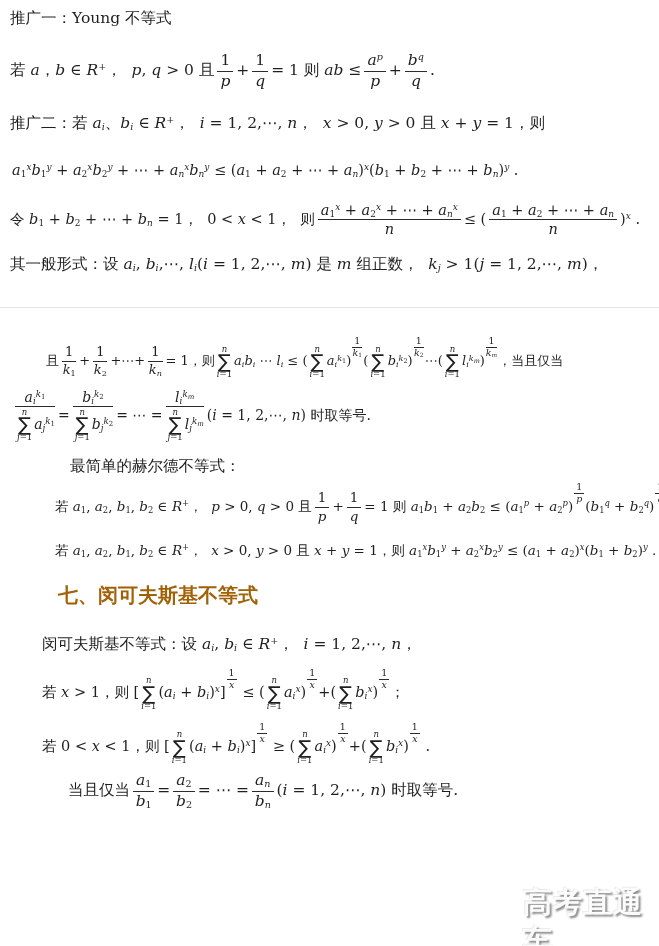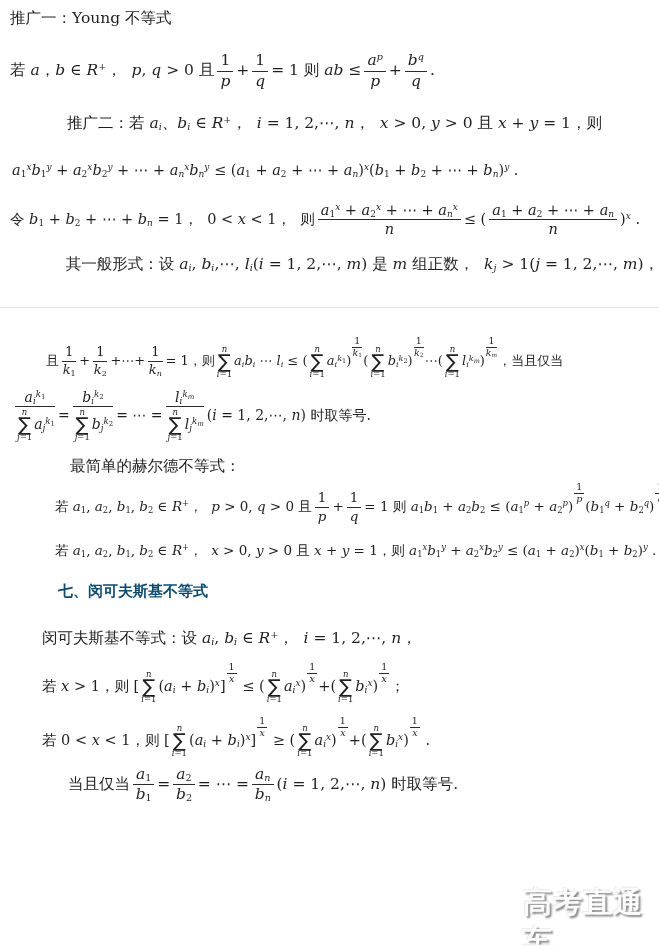--- a/index.html
+++ b/index.html
@@ -20,46 +20,46 @@
   .fr .de{display:block;padding-top:1px;}
   
   .sm{display:inline-block;text-align:center;vertical-align:middle;line-height:1;margin:0 2px;}
   .sm .sl{display:block;font-size:8.5px;line-height:1;}
   .sm .sg{display:block;font-size:19px;line-height:0.9;font-family:"DejaVu Sans",sans-serif;}
   
   .xp{display:inline-block;text-align:center;vertical-align:9px;font-size:9.5px;line-height:1.15;margin:0 1px;}
   .xp .nu{display:block;border-bottom:1px solid #2b2b2b;padding:0 2px;}
   .xp .de{display:block;}
   .divider{height:1px;background:#e4e4e4;width:659px;}
-  .heading{font-family:"DejaVu Sans","Liberation Sans",sans-serif;font-weight:bold;font-size:15px;color:#0c4a6e;}
+  .heading{font-family:"DejaVu Sans","Liberation Sans",sans-serif;font-weight:bold;font-size:20px;color:#a16207;}
   .watermark{
     position:absolute;left:497px;top:884px;
     font-family:"DejaVu Sans","Liberation Sans",sans-serif;
     font-weight:bold;font-size:29px;letter-spacing:1px;
     color:#fbfbfb;
     text-shadow:2px 2px 2px #8d8d8d,-1px -1px 0 #ececec;
     margin-left:26px;
   }
 </style>
 </head>
 <body>
 
 <div class="doc">
 
   <div class="ln" style="margin:8px 0 0 10px;">推广一：Young 不等式</div>
 
   <div class="ln" style="margin:24px 0 0 10px;">若 <i>a</i>，<i>b</i> ∈ <i>R</i><sup>+</sup>，&nbsp; <i>p</i>, <i>q</i> &gt; 0 且<span class="fr"><span class="nu">1</span><span class="de"><i>p</i></span></span>+<span class="fr"><span class="nu">1</span><span class="de"><i>q</i></span></span>= 1 则 <i>ab</i> ≤<span class="fr"><span class="nu"><i>a</i><sup><i>p</i></sup></span><span class="de"><i>p</i></span></span>+<span class="fr"><span class="nu"><i>b</i><sup><i>q</i></sup></span><span class="de"><i>q</i></span></span>.</div>
 
-  <div class="ln" style="margin:22px 0 0 10px;text-align:center;">推广二：若 <i>a<sub>i</sub></i>、<i>b<sub>i</sub></i> ∈ <i>R</i><sup>+</sup>，&nbsp; <i>i</i> = 1, 2,⋯, <i>n</i>，&nbsp; <i>x</i> &gt; 0, <i>y</i> &gt; 0 且 <i>x</i> + <i>y</i> = 1，则</div>
+  <div class="ln" style="margin:22px 0 0 10px;">推广二：若 <i>a<sub>i</sub></i>、<i>b<sub>i</sub></i> ∈ <i>R</i><sup>+</sup>，&nbsp; <i>i</i> = 1, 2,⋯, <i>n</i>，&nbsp; <i>x</i> &gt; 0, <i>y</i> &gt; 0 且 <i>x</i> + <i>y</i> = 1，则</div>
 
   <div class="ln" style="margin:28px 0 0 12px;font-size:14.5px;"><i>a</i><sub>1</sub><sup><i>x</i></sup><i>b</i><sub>1</sub><sup><i>y</i></sup> + <i>a</i><sub>2</sub><sup><i>x</i></sup><i>b</i><sub>2</sub><sup><i>y</i></sup> + ⋯ + <i>a<sub>n</sub></i><sup><i>x</i></sup><i>b<sub>n</sub></i><sup><i>y</i></sup> ≤ (<i>a</i><sub>1</sub> + <i>a</i><sub>2</sub> + ⋯ + <i>a<sub>n</sub></i>)<sup><i>x</i></sup>(<i>b</i><sub>1</sub> + <i>b</i><sub>2</sub> + ⋯ + <i>b<sub>n</sub></i>)<sup><i>y</i></sup> .</div>
 
   <div class="ln" style="margin:22px 0 0 10px;font-size:14.5px;">令 <i>b</i><sub>1</sub> + <i>b</i><sub>2</sub> + ⋯ + <i>b<sub>n</sub></i> = 1，&nbsp; 0 &lt; <i>x</i> &lt; 1，&nbsp; 则<span class="fr"><span class="nu"><i>a</i><sub>1</sub><sup><i>x</i></sup> + <i>a</i><sub>2</sub><sup><i>x</i></sup> + ⋯ + <i>a<sub>n</sub></i><sup><i>x</i></sup></span><span class="de"><i>n</i></span></span>≤ (<span class="fr"><span class="nu"><i>a</i><sub>1</sub> + <i>a</i><sub>2</sub> + ⋯ + <i>a<sub>n</sub></i></span><span class="de"><i>n</i></span></span>)<sup><i>x</i></sup> .</div>
 
-  <div class="ln" style="margin:16px 0 0 10px;text-align:right;">其一般形式：设 <i>a<sub>i</sub></i>, <i>b<sub>i</sub></i>,⋯, <i>l<sub>i</sub></i>(<i>i</i> = 1, 2,⋯, <i>m</i>) 是 <i>m</i> 组正数，&nbsp; <i>k<sub>j</sub></i> &gt; 1(<i>j</i> = 1, 2,⋯, <i>m</i>)，</div>
+  <div class="ln" style="margin:16px 12px 0 10px;">其一般形式：设 <i>a<sub>i</sub></i>, <i>b<sub>i</sub></i>,⋯, <i>l<sub>i</sub></i>(<i>i</i> = 1, 2,⋯, <i>m</i>) 是 <i>m</i> 组正数，&nbsp; <i>k<sub>j</sub></i> &gt; 1(<i>j</i> = 1, 2,⋯, <i>m</i>)，</div>
 
   <div class="divider" style="margin-top:33px;"></div>
 
   <div class="ln" style="margin:28px 0 0 46px;font-size:13px;">且<span class="fr"><span class="nu">1</span><span class="de"><i>k</i><sub>1</sub></span></span>+<span class="fr"><span class="nu">1</span><span class="de"><i>k</i><sub>2</sub></span></span>+⋯+<span class="fr"><span class="nu">1</span><span class="de"><i>k<sub>n</sub></i></span></span>= 1，则<span class="sm"><span class="sl"><i>n</i></span><span class="sg">∑</span><span class="sl"><i>i</i>=1</span></span><i>a<sub>i</sub>b<sub>i</sub></i> ⋯ <i>l<sub>i</sub></i> ≤ (<span class="sm"><span class="sl"><i>n</i></span><span class="sg">∑</span><span class="sl"><i>i</i>=1</span></span><i>a<sub>i</sub></i><sup><i>k</i><sub>1</sub></sup>)<span class="xp"><span class="nu">1</span><span class="de"><i>k</i><sub>1</sub></span></span>(<span class="sm"><span class="sl"><i>n</i></span><span class="sg">∑</span><span class="sl"><i>i</i>=1</span></span><i>b<sub>i</sub></i><sup><i>k</i><sub>2</sub></sup>)<span class="xp"><span class="nu">1</span><span class="de"><i>k</i><sub>2</sub></span></span>⋯(<span class="sm"><span class="sl"><i>n</i></span><span class="sg">∑</span><span class="sl"><i>i</i>=1</span></span><i>l<sub>i</sub></i><sup><i>k<sub>m</sub></i></sup>)<span class="xp"><span class="nu">1</span><span class="de"><i>k<sub>m</sub></i></span></span>，当且仅当</div>
 
   <div class="ln" style="margin:10px 0 0 12px;font-size:14px;"><span class="fr"><span class="nu"><i>a<sub>i</sub></i><sup><i>k</i><sub>1</sub></sup></span><span class="de"><span class="sm"><span class="sl"><i>n</i></span><span class="sg">∑</span><span class="sl"><i>j</i>=1</span></span><i>a<sub>j</sub></i><sup><i>k</i><sub>1</sub></sup></span></span>=<span class="fr"><span class="nu"><i>b<sub>i</sub></i><sup><i>k</i><sub>2</sub></sup></span><span class="de"><span class="sm"><span class="sl"><i>n</i></span><span class="sg">∑</span><span class="sl"><i>j</i>=1</span></span><i>b<sub>j</sub></i><sup><i>k</i><sub>2</sub></sup></span></span>= ⋯ =<span class="fr"><span class="nu"><i>l<sub>i</sub></i><sup><i>k<sub>m</sub></i></sup></span><span class="de"><span class="sm"><span class="sl"><i>n</i></span><span class="sg">∑</span><span class="sl"><i>j</i>=1</span></span><i>l<sub>j</sub></i><sup><i>k<sub>m</sub></i></sup></span></span>(<i>i</i> = 1, 2,⋯, <i>n</i>) 时取等号.</div>
 
   <div class="ln" style="margin:14px 0 0 70px;">最简单的赫尔德不等式：</div>
 
   <div class="ln" style="margin:6px 0 0 55px;font-size:13.5px;">若 <i>a</i><sub>1</sub>, <i>a</i><sub>2</sub>, <i>b</i><sub>1</sub>, <i>b</i><sub>2</sub> ∈ <i>R</i><sup>+</sup>，&nbsp; <i>p</i> &gt; 0, <i>q</i> &gt; 0 且<span class="fr"><span class="nu">1</span><span class="de"><i>p</i></span></span>+<span class="fr"><span class="nu">1</span><span class="de"><i>q</i></span></span>= 1 则 <i>a</i><sub>1</sub><i>b</i><sub>1</sub> + <i>a</i><sub>2</sub><i>b</i><sub>2</sub> ≤ (<i>a</i><sub>1</sub><sup><i>p</i></sup> + <i>a</i><sub>2</sub><sup><i>p</i></sup>)<span class="xp"><span class="nu">1</span><span class="de"><i>p</i></span></span>(<i>b</i><sub>1</sub><sup><i>q</i></sup> + <i>b</i><sub>2</sub><sup><i>q</i></sup>)<span class="xp"><span class="nu">1</span><span class="de"><i>q</i></span></span>；</div>

